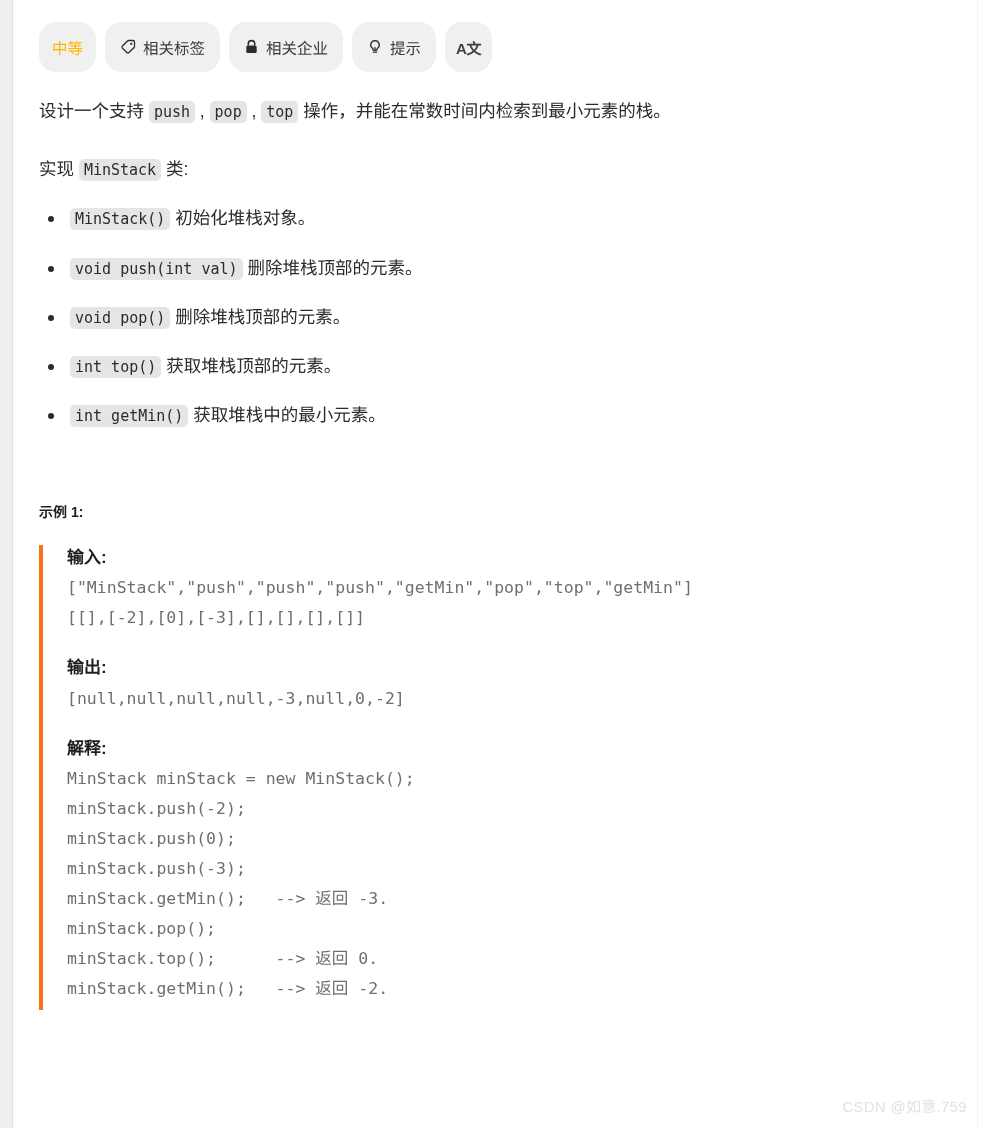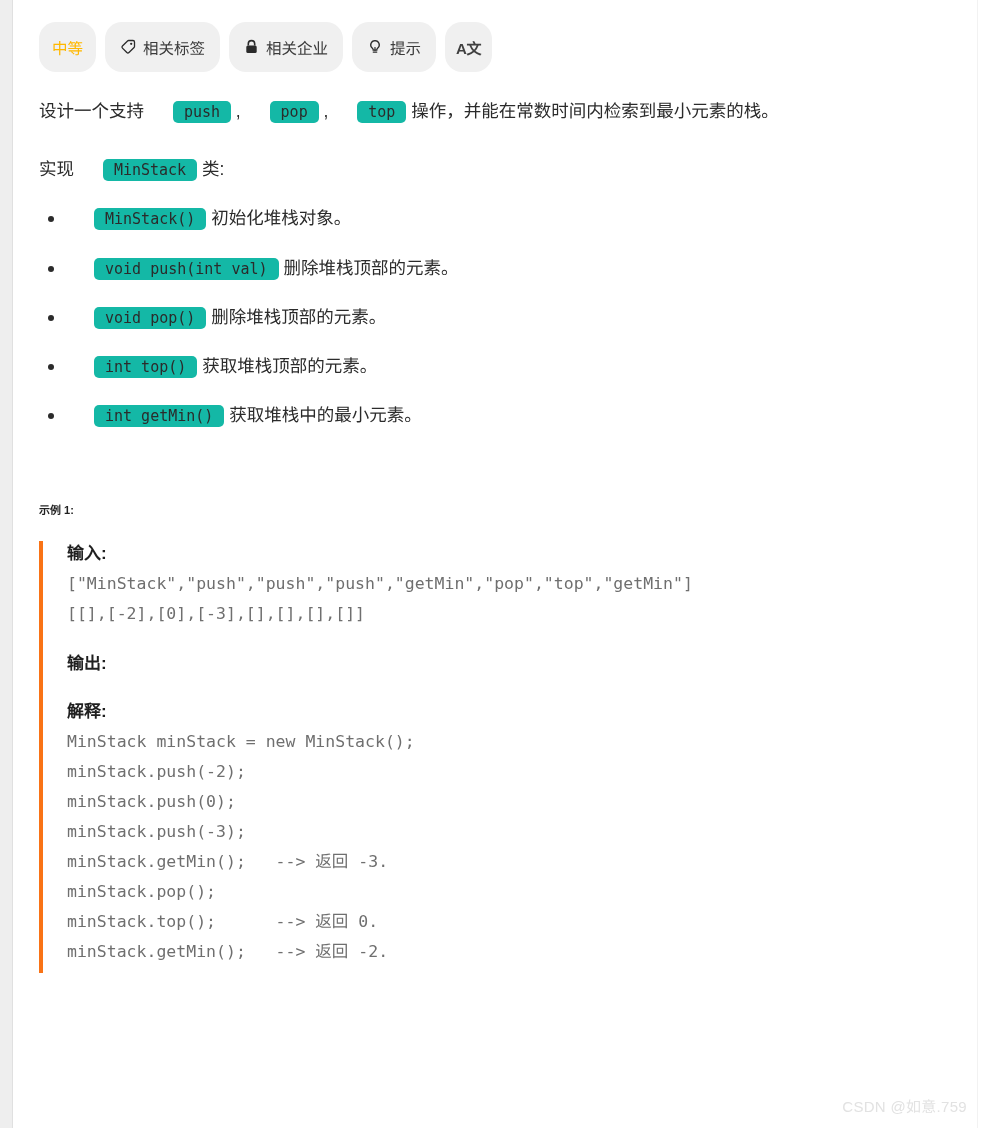--- a/index.html
+++ b/index.html
@@ -101,27 +101,26 @@
   .para {
     font-size: 17.5px;
     line-height: 1.55;
     color: #2b2b2b;
     margin: 26px 0 0 0;
   }
   .para.tight { margin-top: 31px; }
 
   code.chip {
     font-family: "DejaVu Sans Mono", "Liberation Mono", monospace;
-    background: #14b8a6;
+    background: #e5e5e5;
     border-radius: 5px;
-    padding: 2px 11px;
+    padding: 2px 5px;
     font-size: 15px;
     color: #2b2b2b;
     white-space: pre;
-    margin-left: 24px;
   }
 
   
   ul.methods {
     list-style: none;
     margin: 22px 0 0 0;
     padding: 0;
   }
   ul.methods li {
     position: relative;
@@ -137,21 +136,21 @@
     left: 9px;
     top: 11px;
     width: 6px;
     height: 6px;
     border-radius: 50%;
     background: #2b2b2b;
   }
 
   
   .example-heading {
-    font-size: 11px;
+    font-size: 14px;
     font-weight: bold;
     color: #1f1f1f;
     margin: 72px 0 0 0;
   }
 
   
   .example-block {
     margin: 24px 0 0 0;
     padding: 0 0 6px 24px;
     border-left: 4px solid #f97316;
@@ -262,20 +261,21 @@
     <div class="example-block">
 
       <div class="group">
         <div class="label">输入:</div>
         <div class="code">["MinStack","push","push","push","getMin","pop","top","getMin"]
 [[],[-2],[0],[-3],[],[],[],[]]</div>
       </div>
 
       <div class="group">
         <div class="label">输出:</div>
+        <div class="code">[null,null,null,null,-3,null,0,-2]</div>
       </div>
 
       <div class="group">
         <div class="label">解释:</div>
         <div class="code">MinStack minStack = new MinStack();
 minStack.push(-2);
 minStack.push(0);
 minStack.push(-3);
 minStack.getMin();   --&gt; 返回 -3.
 minStack.pop();

